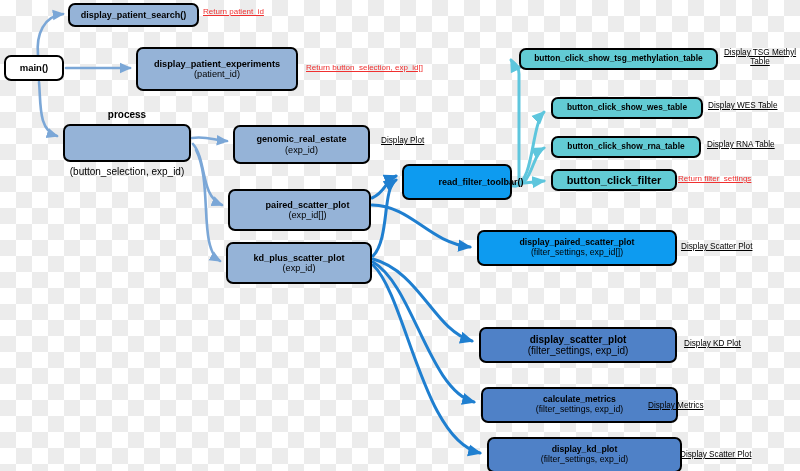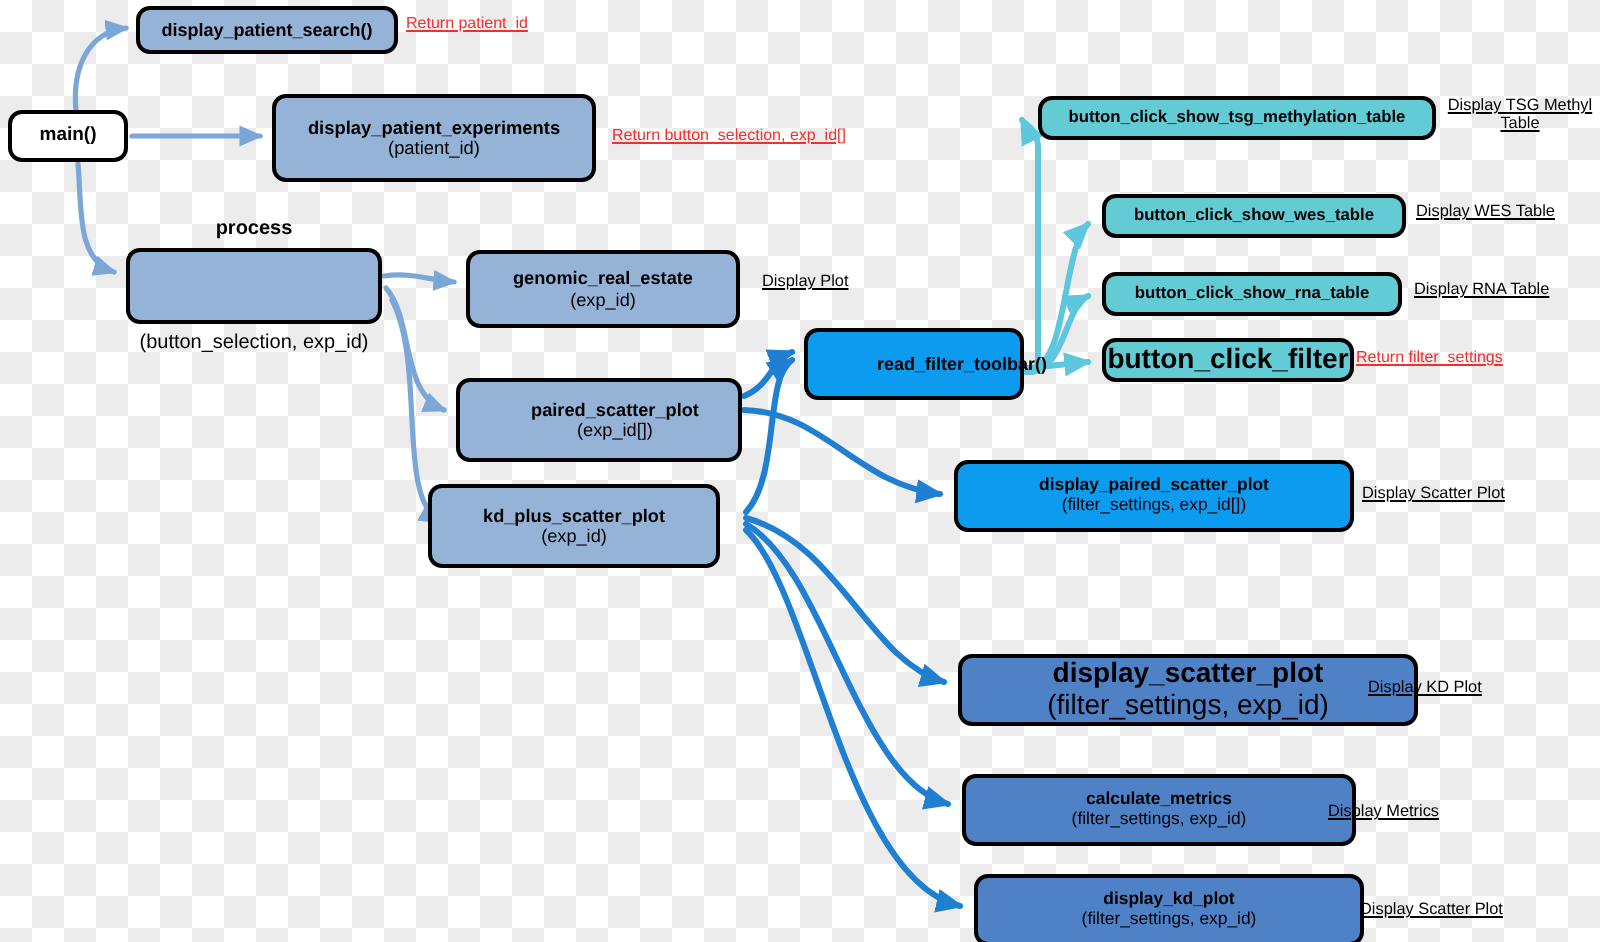--- a/index.html
+++ b/index.html
@@ -121,44 +121,44 @@
         <div class="l2">(button_selection, exp_id)</div>
       </div>
       <div class="node" style="left: 233px; top: 125px; width: 137px; height: 39px; background: rgb(149, 179, 215); font-size: 9.1px;">
         <div class="l1">genomic_real_estate</div>
         <div class="l2">(exp_id)</div>
       </div>
       <div class="node" style="left: 228px; top: 189px; width: 143px; height: 42px; background: rgb(149, 179, 215); font-size: 9.1px; padding-left: 16px;">
         <div class="l1">paired_scatter_plot</div>
         <div class="l2">(exp_id[])</div>
       </div>
-      <div class="node" style="left: 214px; top: 242px; width: 146px; height: 42px; background: rgb(149, 179, 215); font-size: 9.1px;">
+      <div class="node" style="left: 226px; top: 242px; width: 146px; height: 42px; background: rgb(149, 179, 215); font-size: 9.1px;">
         <div class="l1">kd_plus_scatter_plot</div>
         <div class="l2">(exp_id)</div>
       </div>
       <div class="node" style="left: 402px; top: 164px; width: 110px; height: 36px; background: rgb(13, 155, 240); font-size: 9px; padding-left: 48px;">
         <div class="l1">read_filter_toolbar()</div>
       </div>
       <div class="node" style="left: 519px; top: 48px; width: 199px; height: 22px; background: rgb(98, 203, 212); font-size: 8.4px;">
         <div class="l1">button_click_show_tsg_methylation_table</div>
       </div>
       <div class="node" style="left: 551px; top: 97px; width: 152px; height: 22px; background: rgb(98, 203, 212); font-size: 8.4px;">
         <div class="l1">button_click_show_wes_table</div>
       </div>
       <div class="node" style="left: 551px; top: 136px; width: 150px; height: 22px; background: rgb(98, 203, 212); font-size: 8.4px;">
         <div class="l1">button_click_show_rna_table</div>
       </div>
-      <div class="node" style="left: 551px; top: 169px; width: 126px; height: 22px; background: rgb(98, 203, 212); font-size: 14px;">
+      <div class="node" style="left: 551px; top: 169px; width: 126px; height: 22px; background: rgb(98, 203, 212); font-size: 11px;">
         <div class="l1">button_click_filter</div>
       </div>
       <div class="node" style="left: 477px; top: 230px; width: 200px; height: 36px; background: rgb(13, 155, 240); font-size: 8.7px;">
         <div class="l1">display_paired_scatter_plot</div>
         <div class="l2">(filter_settings, exp_id[])</div>
       </div>
-      <div class="node" style="left: 479px; top: 327px; width: 230px; height: 36px; background: rgb(79, 129, 199); font-size: 14px;">
+      <div class="node" style="left: 479px; top: 327px; width: 198px; height: 36px; background: rgb(79, 129, 199); font-size: 10px;">
         <div class="l1">display_scatter_plot</div>
         <div class="l2">(filter_settings, exp_id)</div>
       </div>
       <div class="node" style="left: 481px; top: 387px; width: 197px; height: 36px; background: rgb(79, 129, 199); font-size: 8.7px;">
         <div class="l1">calculate_metrics</div>
         <div class="l2">(filter_settings, exp_id)</div>
       </div>
       <div class="node" style="left: 487px; top: 437px; width: 195px; height: 36px; background: rgb(79, 129, 199); font-size: 8.7px;">
         <div class="l1">display_kd_plot</div>
         <div class="l2">(filter_settings, exp_id)</div>
@@ -168,17 +168,17 @@
       <div class="ann red" style="left: 203px; top: 7px; width: 110px; font-size: 8px; text-align: left;">Return patient_id</div>
       <div class="ann red" style="left: 306px; top: 63px; width: 180px; font-size: 8px; text-align: left; text-decoration: underline;">Return button_selection, exp_id[]</div>
       <div class="ann" style="left: 381px; top: 136px; width: 80px; font-size: 8.2px; text-align: left;">Display Plot</div>
       <div class="ann" style="left: 722px; top: 48px; width: 76px; font-size: 8.2px; text-align: center;">Display TSG Methyl
 Table</div>
       <div class="ann" style="left: 708px; top: 101px; width: 92px; font-size: 8.2px; text-align: left;">Display WES Table</div>
       <div class="ann" style="left: 707px; top: 140px; width: 92px; font-size: 8.2px; text-align: left;">Display RNA Table</div>
       <div class="ann red" style="left: 678px; top: 174px; width: 110px; font-size: 8px; text-align: left;">Return filter_settings</div>
       <div class="ann" style="left: 681px; top: 242px; width: 98px; font-size: 8.2px; text-align: left;">Display Scatter Plot</div>
       <div class="ann" style="left: 684px; top: 339px; width: 86px; font-size: 8.2px; text-align: left;">Display KD Plot</div>
-      <div class="ann" style="left: 664px; top: 401px; width: 86px; font-size: 8.2px; text-align: left;">Display Metrics</div>
+      <div class="ann" style="left: 648px; top: 401px; width: 86px; font-size: 8.2px; text-align: left;">Display Metrics</div>
       <div class="ann" style="left: 680px; top: 450px; width: 98px; font-size: 8.2px; text-align: left;">Display Scatter Plot</div>
     </div>
 
 </div>
 
 </body></html>

